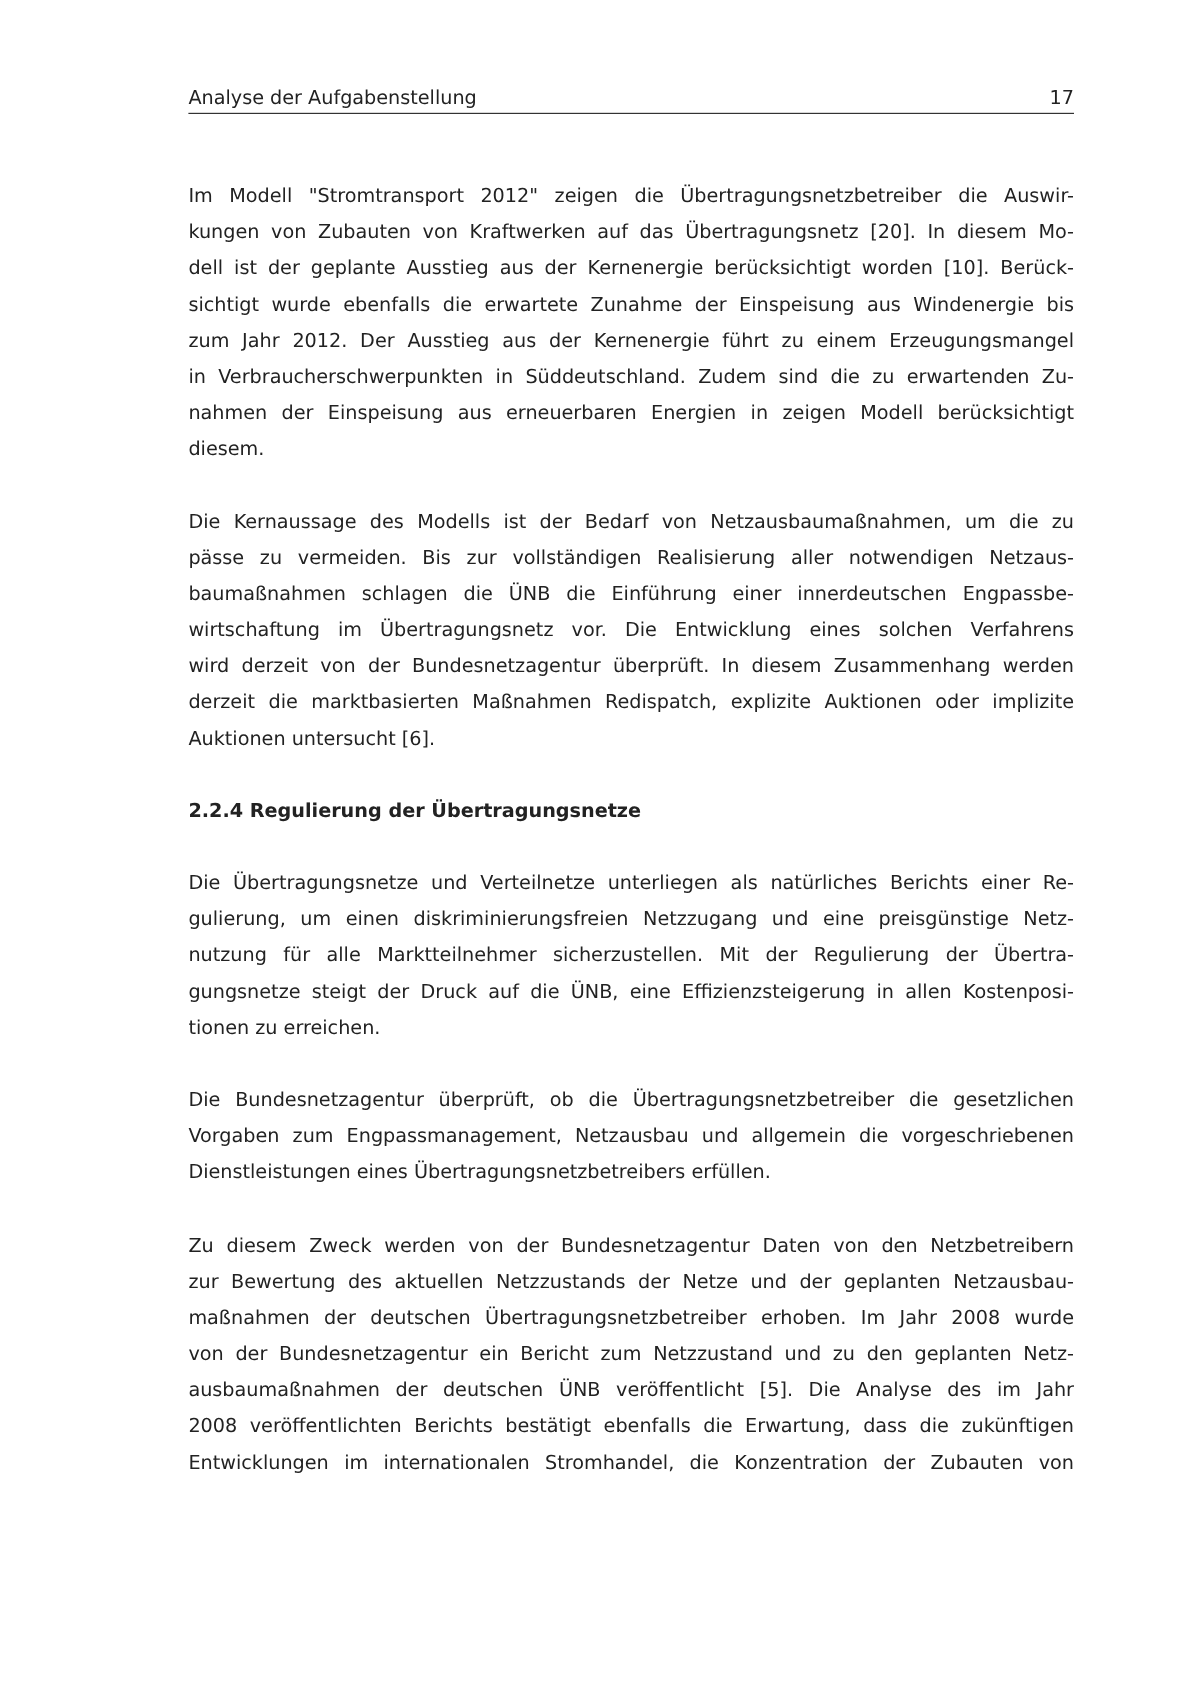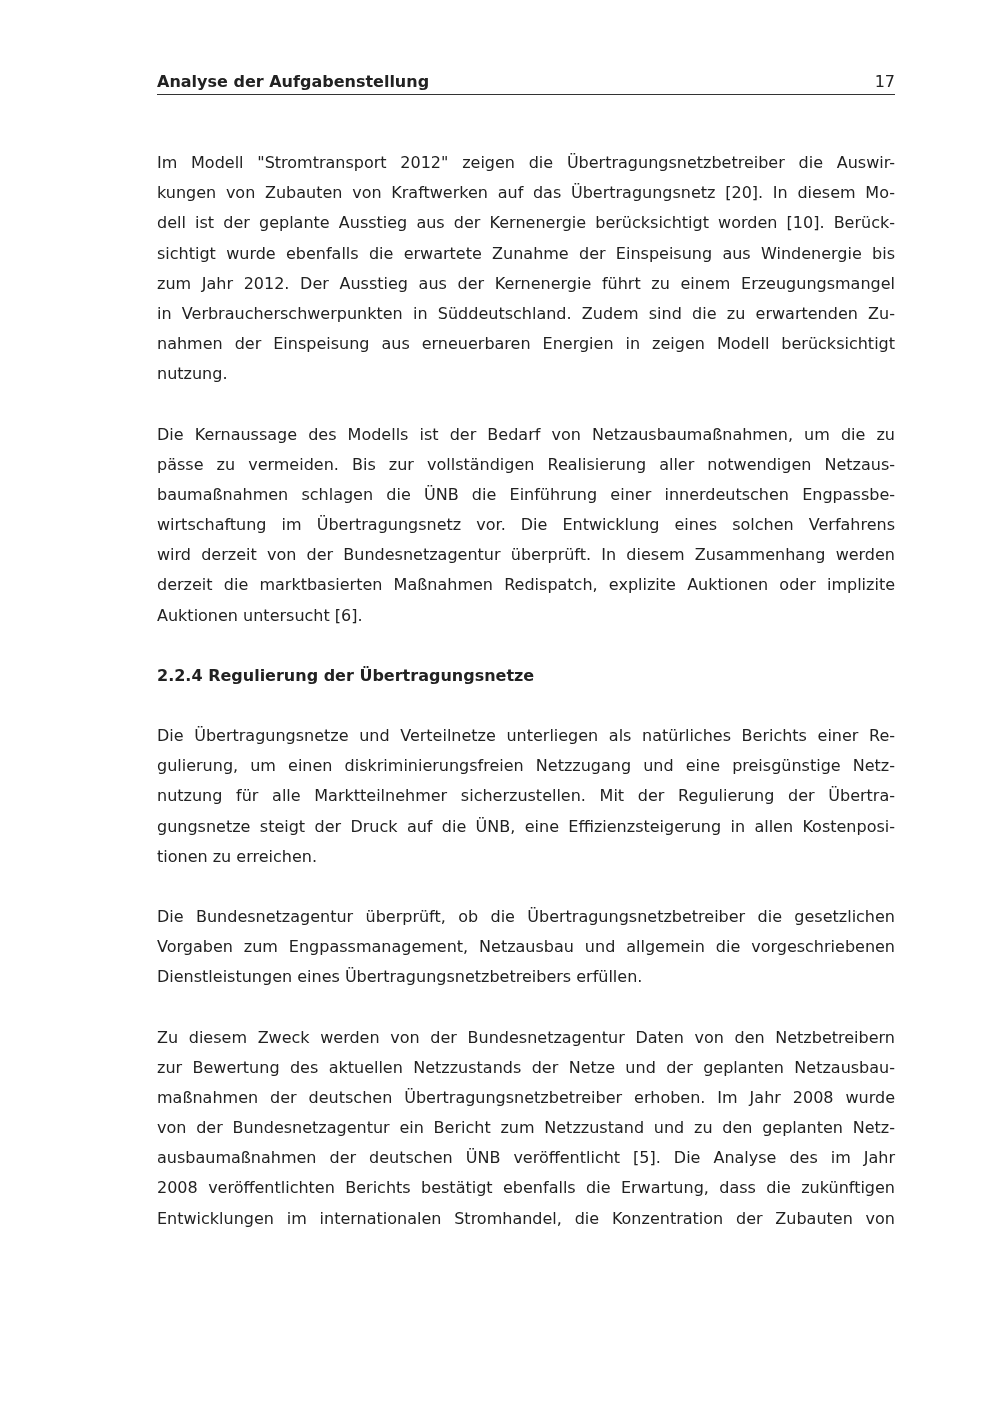--- a/index.html
+++ b/index.html
@@ -1,19 +1,19 @@
 <!DOCTYPE html>
 <html><head>
 <meta charset="utf-8">
 <style>
   html, body { margin: 0; padding: 0; background: #ffffff; }
   body { width: 1000px; height: 1415px; position: relative; overflow: hidden; }
   .page { position: absolute; left: 0; top: 0; width: 1000px; height: 1415px; background: #fff; }
   .header { position: absolute; left: 157px; top: 68px; width: 738px; height: 26px; border-bottom: 1.5px solid #333; font-family: "DejaVu Sans", sans-serif; font-size: 16px; color: #222; }
-  .header .title { position: absolute; left: 0; bottom: 3px; font-weight: bold; }
+  .header .title { position: absolute; left: 0; bottom: 3px; }
   .header .pno { position: absolute; right: 0; bottom: 3px; }
   .body { position: absolute; left: 157px; top: 148px; width: 738px; font-family: "DejaVu Sans", sans-serif; font-size: 16px; color: #222; }
   .para { margin: 0 0 30px 0; }
   .line { display: block; height: 30.2px; line-height: 30.2px; text-align: justify; text-align-last: justify; white-space: nowrap; overflow: visible; }
   .line.last { text-align-last: left; }
   .heading { font-weight: bold; height: 30.2px; line-height: 30.2px; margin: 0 0 30px 0; }
 </style>
 </head>
 <body>
 
@@ -26,21 +26,21 @@
   <div class="body">
     <div id="before">
         <div class="para">
           <span class="line">Im Modell "Stromtransport 2012" zeigen die Übertragungsnetzbetreiber die Auswir-</span>
           <span class="line">kungen von Zubauten von Kraftwerken auf das Übertragungsnetz [20]. In diesem Mo-</span>
           <span class="line">dell ist der geplante Ausstieg aus der Kernenergie berücksichtigt worden [10]. Berück-</span>
           <span class="line">sichtigt wurde ebenfalls die erwartete Zunahme der Einspeisung aus Windenergie bis</span>
           <span class="line">zum Jahr 2012. Der Ausstieg aus der Kernenergie führt zu einem Erzeugungsmangel</span>
           <span class="line">in Verbraucherschwerpunkten in Süddeutschland. Zudem sind die zu erwartenden Zu-</span>
           <span class="line">nahmen der Einspeisung aus erneuerbaren Energien in zeigen Modell berücksichtigt</span>
-          <span class="line last">nutzung.</span>
+          <span class="line last">diesem.</span>
         </div>
         <div class="para">
           <span class="line">Die Kernaussage des Modells ist der Bedarf von Netzausbaumaßnahmen, um die zu</span>
           <span class="line">pässe zu vermeiden. Bis zur vollständigen Realisierung aller notwendigen Netzaus-</span>
           <span class="line">baumaßnahmen schlagen die ÜNB die Einführung einer innerdeutschen Engpassbe-</span>
           <span class="line">wirtschaftung im Übertragungsnetz vor. Die Entwicklung eines solchen Verfahrens</span>
           <span class="line">wird derzeit von der Bundesnetzagentur überprüft. In diesem Zusammenhang werden</span>
           <span class="line">derzeit die marktbasierten Maßnahmen Redispatch, explizite Auktionen oder implizite</span>
           <span class="line last">Auktionen untersucht [6].</span>
         </div>

